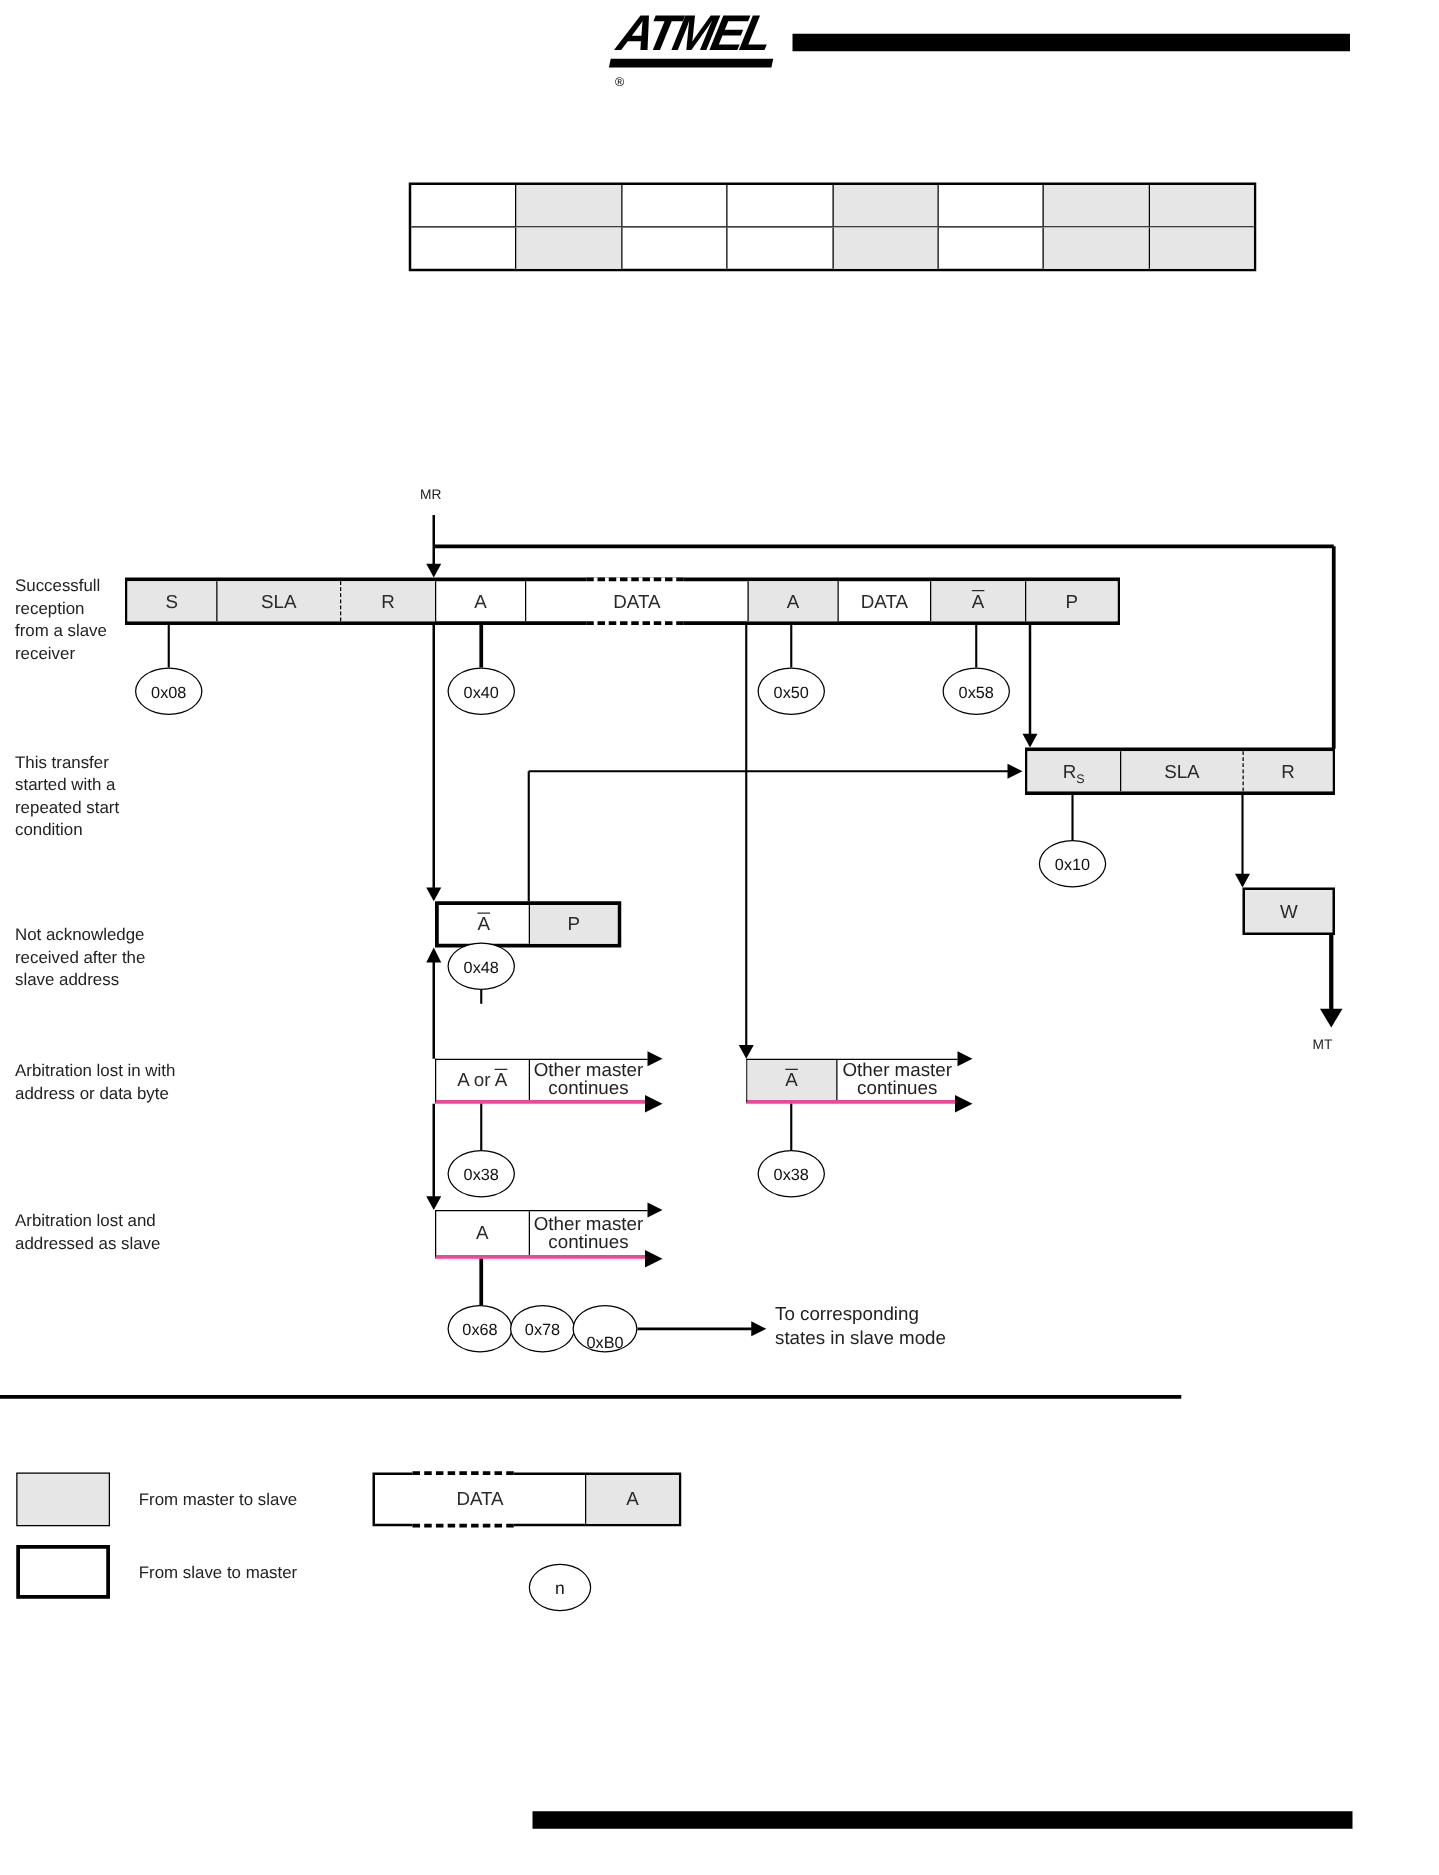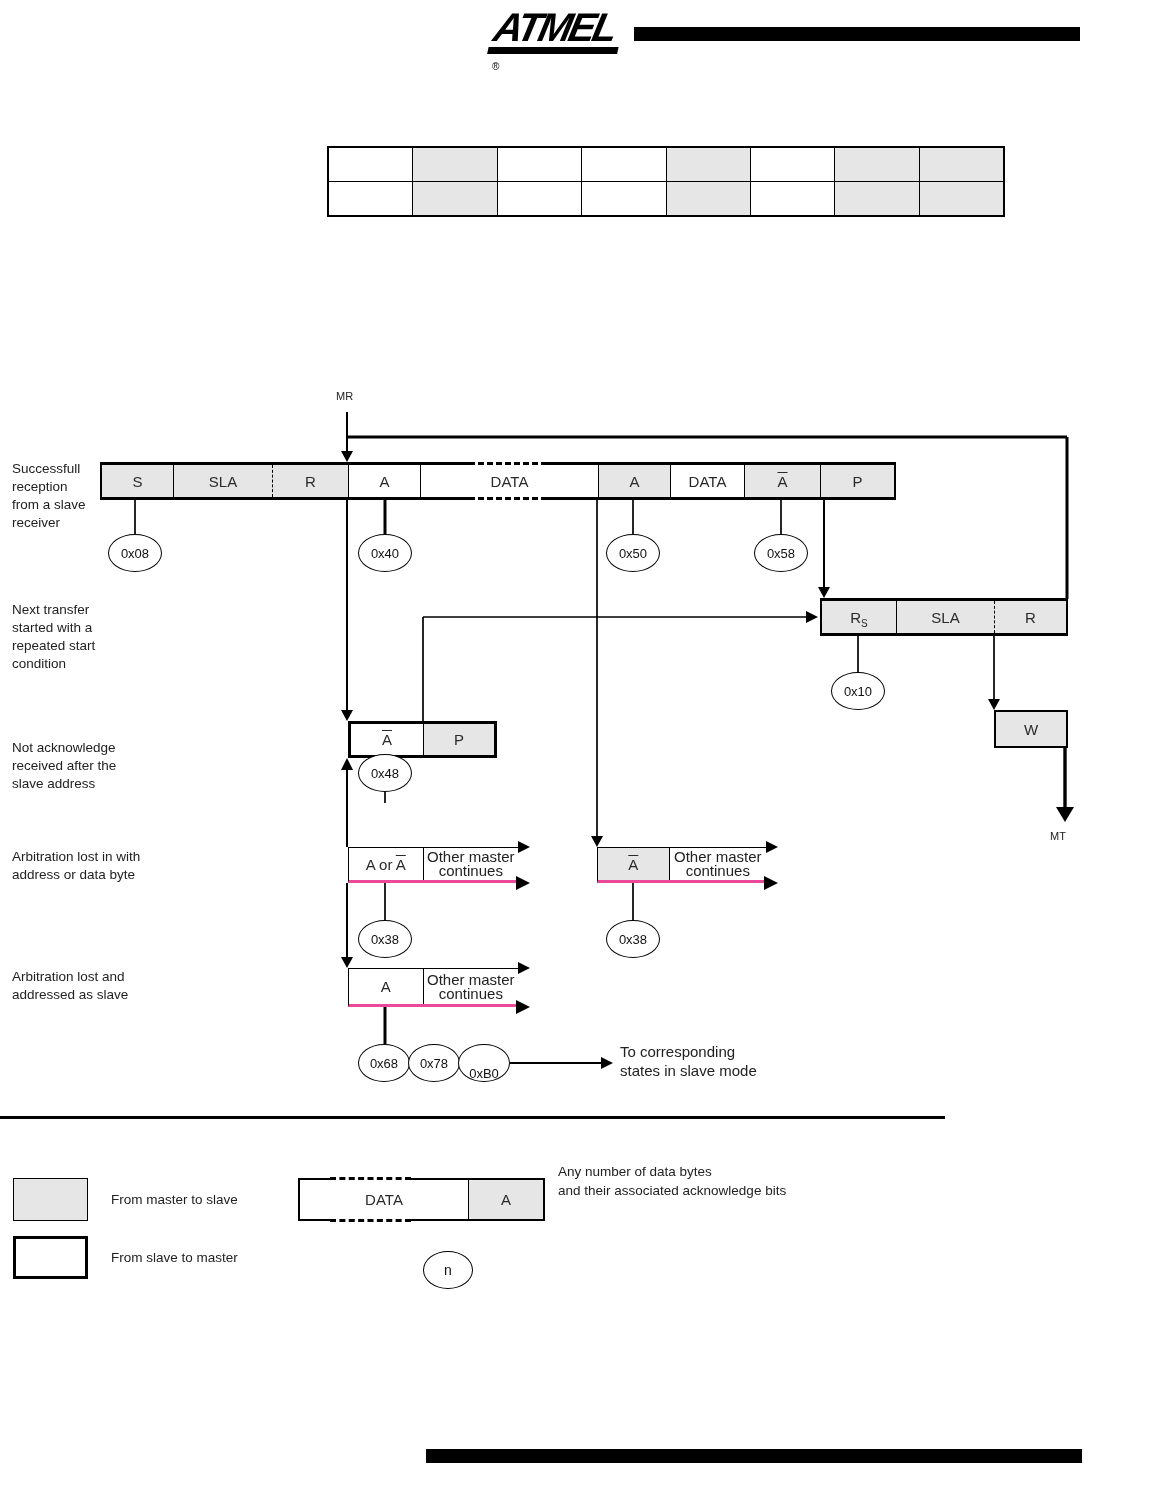--- a/index.html
+++ b/index.html
@@ -146,21 +146,21 @@
   <div class="tiny" style="left:336px;top:390px;">MR</div>
   <div class="tiny" style="left:1050px;top:830px;">MT</div>
 
   <div class="caption" style="left:12px;top:460px;width:200px;">
     <span>Successfull</span>
     <span>reception</span>
     <span>from a slave</span>
     <span>receiver</span>
   </div>
   <div class="caption" style="left:12px;top:601px;width:200px;">
-    <span>Next transfer</span>
+    <span>This transfer</span>
     <span>started with a</span>
     <span>repeated start</span>
     <span>condition</span>
   </div>
   <div class="caption" style="left:12px;top:739px;width:200px;">
     <span>Not acknowledge</span>
     <span>received after the</span>
     <span>slave address</span>
   </div>
   <div class="caption" style="left:12px;top:848px;width:220px;">
@@ -310,24 +310,20 @@
 
   <div class="leg-frame" style="left:298px;top:1178px;width:247px;height:43px;">
     <div class="cell" style="width:168px;">
       <div class="dash-overlay" style="left:18%;width:48%;"></div>
       <span class="lbl">DATA</span>
     </div>
     <div class="cell shaded" style="width:75px;">
         <span class="lbl">A</span>
       </div>
   </div>
-  <div class="note" style="left:558px;top:1163px;">
-    <span>Any number of data bytes</span>
-    <span>and their associated acknowledge bits</span>
-  </div>
 
   <div class="circle" style="left:423px;top:1251px;width:50px;height:38px;font-size:14px;">
       <span>n</span>
     </div>
 
   <div class="bar" style="left:426px;top:1449px;width:656px;height:14px;"></div>
 
 </div>
 
 </body></html>

